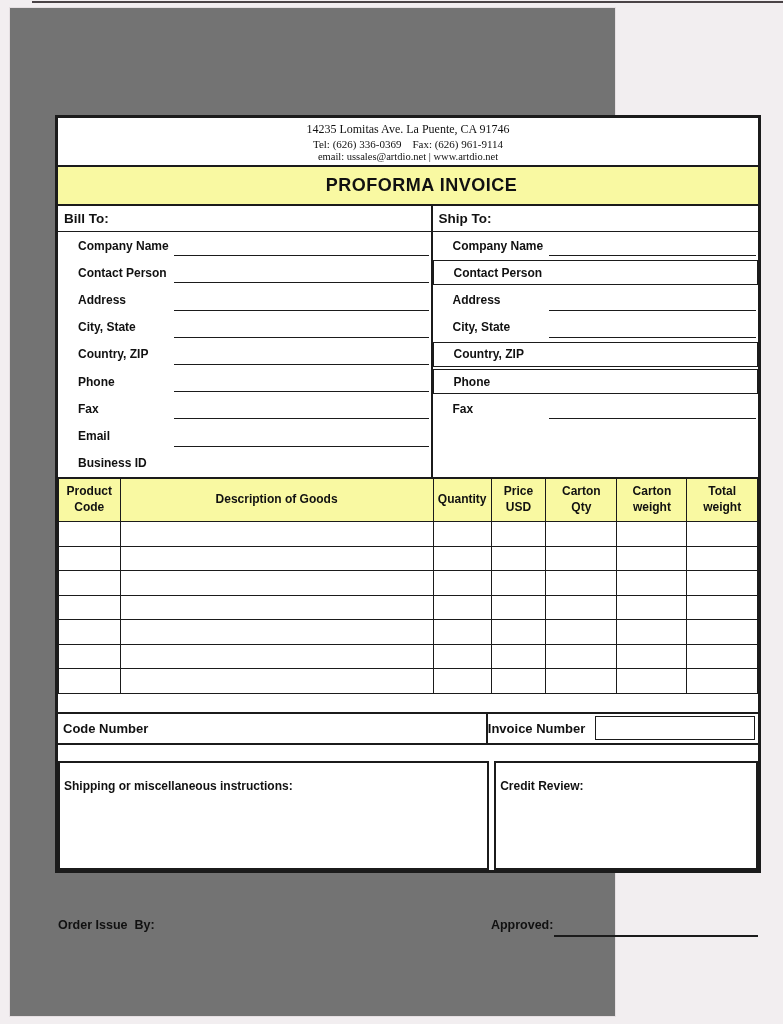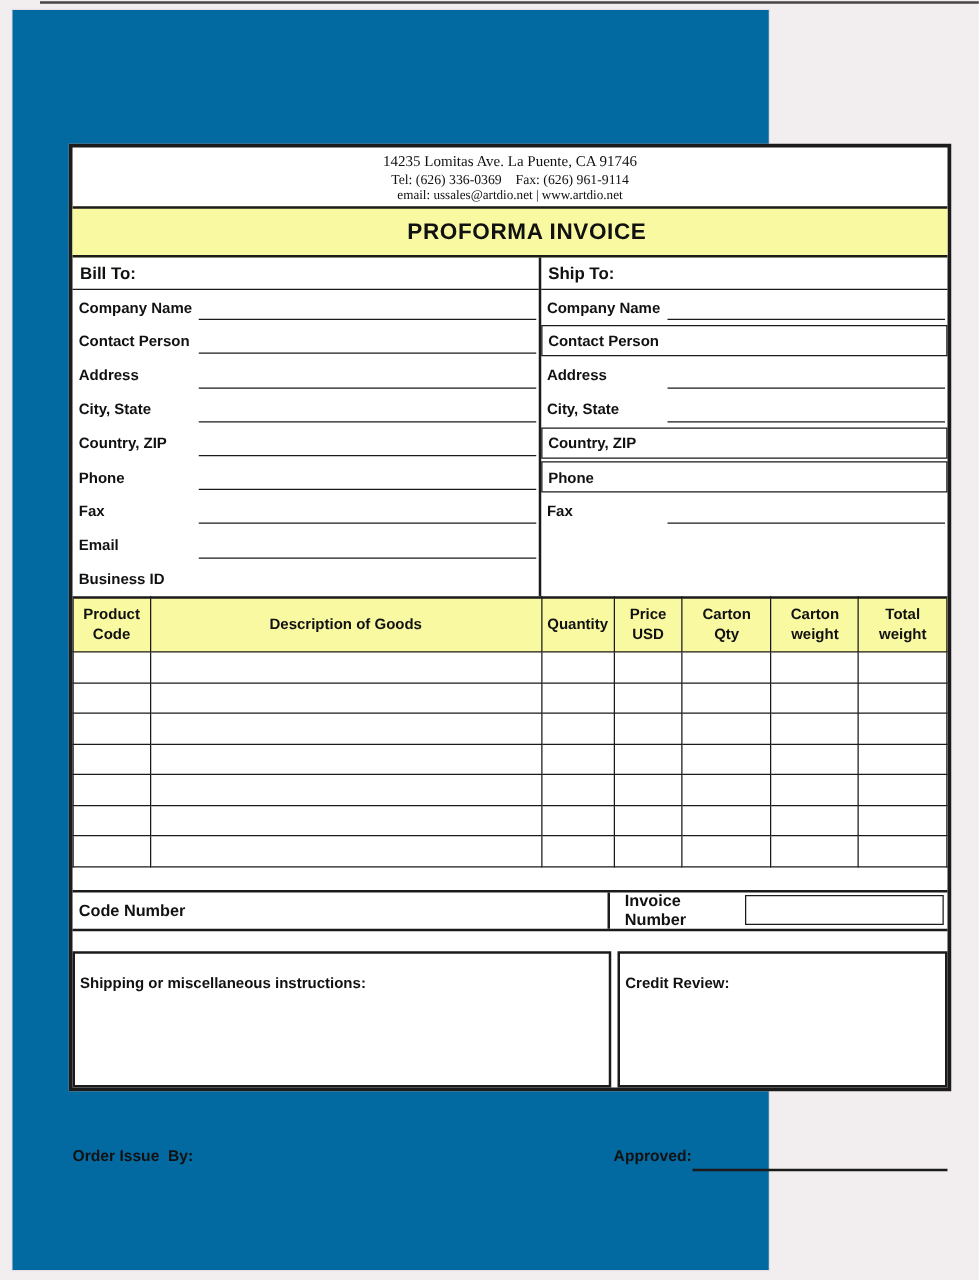--- a/index.html
+++ b/index.html
@@ -1,59 +1,59 @@
 <!DOCTYPE html>
 <html><head>
 <meta charset="utf-8">
 <style>
   * { box-sizing: border-box; margin: 0; padding: 0; }
   html, body { width: 783px; height: 1024px; }
   body { background: #f2eef0; font-family: "Liberation Sans", sans-serif; color: #111; position: relative; overflow: hidden; }
 
   .scan-edge { position: absolute; top: 1px; left: 32px; right: 0; height: 2px; background: #4a4346; }
 
-  .paper { position: absolute; left: 10px; top: 8px; width: 605px; height: 1008px; background: #0369a1; box-shadow: 0 0 0 1px #e5dfe2; }
+  .paper { position: absolute; left: 10px; top: 8px; width: 605px; height: 1008px; background: #737373; box-shadow: 0 0 0 1px #e5dfe2; }
 
   .invoice-box { position: absolute; left: 45px; top: 107px; width: 706px; background: #fff; border: 3px solid #1b1b1b; }
 
   .company-header { text-align: center; font-family: "Liberation Serif", serif; padding: 4px 0 3px; }
   .company-header .addr { font-size: 12px; }
   .company-header .telfax { font-size: 11px; white-space: pre; margin-top: 1px; }
   .company-header .emailweb { font-size: 10.5px; margin-top: 1px; }
 
   .title-bar { border-top: 2px solid #1b1b1b; border-bottom: 2px solid #1b1b1b; height: 41px; display: flex; align-items: center; justify-content: center; padding-left: 27px; }
   .title-bar span { font-size: 18px; font-weight: bold; letter-spacing: .5px; }
 
   .billship { display: flex; }
   .bs-col { display: flex; flex-direction: column; }
   .bs-col.left { width: 53.5%; border-right: 2px solid #1b1b1b; }
   .bs-col.right { width: 46.5%; }
   .col-heading { font-weight: bold; font-size: 13.5px; height: 26px; padding: 5px 6px 0; border-bottom: 1px solid #1b1b1b; }
-  .field-row { display: flex; align-items: center; height: 27.2px; padding: 0 2px 0 5px; }
+  .field-row { display: flex; align-items: center; height: 27.2px; padding: 0 2px 0 20px; }
   .flabel { font-weight: bold; font-size: 12px; width: 96px; flex-shrink: 0; }
   .fline { flex: 1; align-self: flex-end; height: 17px; margin-bottom: 3px; border-bottom: 1px solid #1b1b1b; }
   .field-row.boxed { border: 1.5px solid #1b1b1b; height: 25.2px; margin: 1px 0; }
   .field-row.boxed .fline { border-bottom: none; }
 
   .shipvia-row { display: flex; border-top: 2px solid #1b1b1b; height: 23px; font-weight: bold; font-size: 12px; }
   .shipvia-row > div { padding: 4px 5px 0; }
   .sv1 { width: 28%; border-right: 1px solid #1b1b1b; }
   .sv2 { width: 33.3%; border-right: 1px solid #1b1b1b; }
   .sv3 { flex: 1; }
 
   table.goods { width: 100%; border-collapse: collapse; border-top: 2px solid #1b1b1b; table-layout: fixed; }
   table.goods th { font-size: 12px; font-weight: bold; height: 44px; text-align: center; vertical-align: middle; white-space: pre-line; line-height: 1.3; border: 1px solid #1b1b1b; }
   table.goods td { height: 24.5px; border: 1px solid #1b1b1b; background: #fff; }
 
   .gap1 { height: 18px; }
   .gap2 { height: 16px; }
 
   .code-row { display: flex; border-top: 2px solid #1b1b1b; border-bottom: 2px solid #1b1b1b; height: 33px; font-weight: bold; font-size: 13px; }
   .code-left { width: 61.4%; border-right: 2px solid #1b1b1b; display: flex; align-items: center; padding-left: 5px; }
-  .code-right { flex: 1; display: flex; align-items: center; justify-content: space-between; padding: 0 3px 0 12px; }
+  .code-right { flex: 1; display: flex; align-items: center; justify-content: space-between; padding: 0 3px 0 0; }
   .inv-input { width: 160px; height: 24px; border: 1.5px solid #1b1b1b; background: #fff; }
 
   .boxes-row { display: flex; gap: 5px; height: 109px; }
   .note-box { border: 2px solid #1b1b1b; font-weight: bold; font-size: 12px; padding: 16px 4px; }
   .note-box.left { width: 61.6%; }
   .note-box.right { flex: 1; }
 
   .bottom-row { position: absolute; left: 45px; top: 910px; width: 706px; display: flex; font-weight: bold; font-size: 12.5px; }
   .ob-left { width: 61.6%; padding-left: 3px; white-space: pre; }
   .ob-right { flex: 1; position: relative; padding-left: 1px; }

